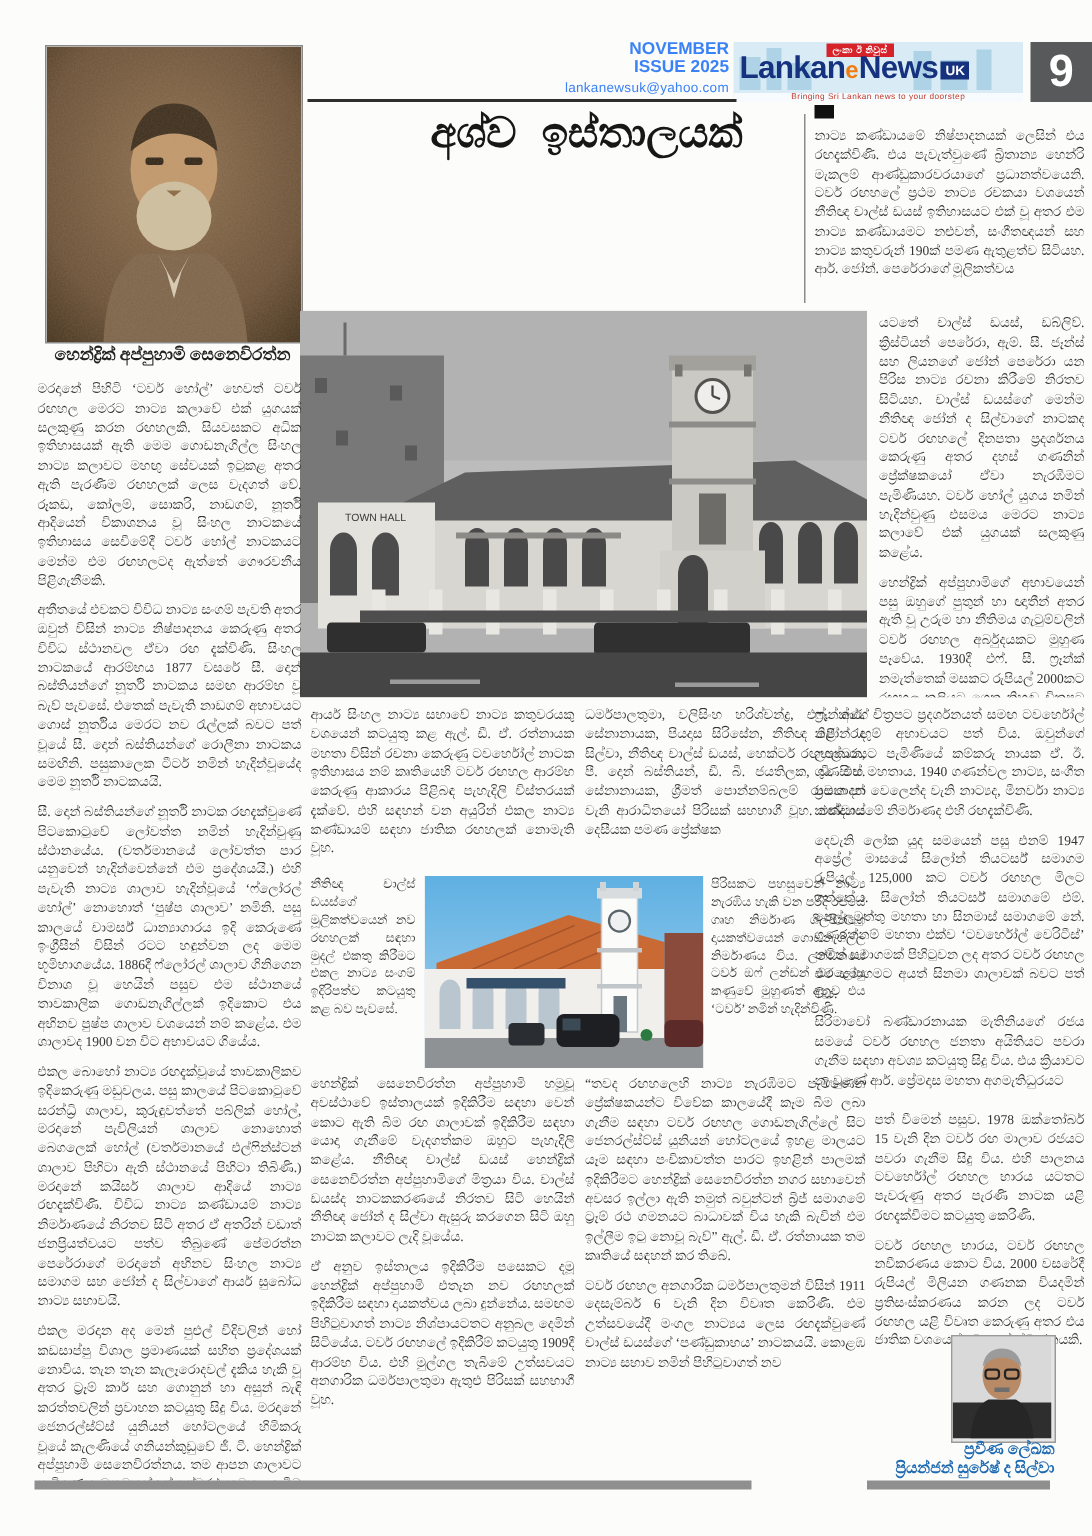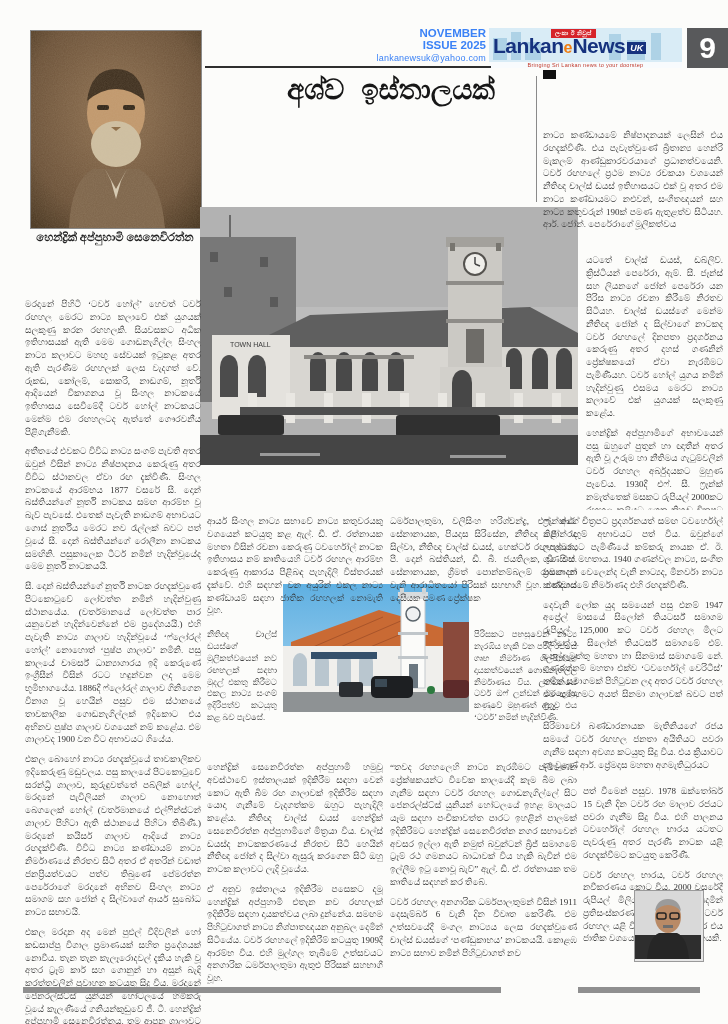--- a/index.html
+++ b/index.html
@@ -15,21 +15,21 @@
   .hdr-rule{left:205px;top:66px;width:286px;height:2px;background:#2e2e2e;}
   .hdr-tick{left:543px;top:70px;width:13px;height:9px;background:#101010;}
 
   .logo-box{left:489px;top:28px;width:193px;height:40px;background:#d9ecf6;overflow:hidden;
             font-family:"Liberation Sans",sans-serif;}
   .skyline span{position:absolute;bottom:8px;background:#aed2e6;}
   .logo-word{position:absolute;left:4px;top:6px;white-space:nowrap;}
   .logo-word .w{font-size:21px;font-weight:800;color:#16327e;letter-spacing:-0.5px;}
   .logo-word .e{font-size:16px;font-weight:800;color:#ef7d12;}
   .logo-word .uk{display:inline-block;background:#16327e;color:#fff;font-size:9px;font-weight:700;
-                 padding:1px 3px;margin-left:2px;vertical-align:2px;font-style:italic;}
+                 padding:1px 3px;margin-left:2px;vertical-align:2px;}
   .logo-chip{position:absolute;left:62px;top:1px;background:#d6232a;color:#fff;
              font-size:6px;font-weight:700;padding:1px 4px;letter-spacing:.4px;}
   .logo-tag{position:absolute;left:0;bottom:0;width:100%;text-align:center;background:#ffffffcc;
             font-size:5.5px;color:#c0392b;letter-spacing:.3px;}
   .pagenum-box{left:687px;top:28px;width:41px;height:40px;background:#58595b;color:#fff;
                font-family:"Liberation Sans",sans-serif;font-size:30px;font-weight:700;
                display:flex;align-items:center;justify-content:center;}
 
   
   .headline{left:202px;top:74px;width:378px;text-align:center;
@@ -44,21 +44,21 @@
   .portrait-cap{left:22px;top:231px;width:186px;text-align:center;font-weight:700;
                 font-size:11.5px;color:#222;}
   .mainphoto-frame{left:200px;top:207px;width:378px;height:258px;overflow:hidden;}
   .colorphoto-frame{left:283px;top:584px;width:186px;height:128px;overflow:hidden;}
   .author-frame{left:634px;top:890px;width:68px;height:70px;border:1px solid #9a9a9a;
                 background:#e6e6e6;overflow:hidden;z-index:3;}
   .author-cap{left:543px;top:961px;width:160px;text-align:right;color:#1e6ab2;
               font-weight:700;font-size:10.5px;line-height:1.22;z-index:3;}
 
   
-  .bodytext{font-size:9px;line-height:1.42;text-align:justify;overflow:hidden;color:#333;margin-top:45px;}
+  .bodytext{font-size:9px;line-height:1.42;text-align:justify;overflow:hidden;color:#333;}
   .bodytext p{margin:0 0 7px 0;}
   .strip{font-size:8.5px;line-height:1.4;}
 
   .footer-bar{height:6px;background:#8f8f8f;top:987px;}
 </style>
 </head>
 <body>
 
 <div class="page">
 
@@ -228,38 +228,42 @@
       <rect width="66" height="68" fill="#d9d9d9"></rect>
       <rect x="0" y="44" width="66" height="24" fill="#2e2e2e"></rect>
       <path d="M12 68 Q14 46 24 42 L42 42 Q52 46 54 68 Z" fill="#262626"></path>
       <ellipse cx="33" cy="26" rx="13" ry="16" fill="#b98a66"></ellipse>
       <path d="M20 20 Q22 8 33 8 Q44 8 46 20 Q40 14 33 14 Q26 14 20 20Z" fill="#9b9b9b"></path>
       <rect x="22" y="22" width="9" height="6" rx="2" fill="none" stroke="#222" stroke-width="1.5"></rect>
       <rect x="35" y="22" width="9" height="6" rx="2" fill="none" stroke="#222" stroke-width="1.5"></rect>
       <rect x="28" y="34" width="10" height="3" fill="#6e6e6e"></rect>
     </svg>
   </div>
+  <div class="abs author-cap">
+    <div>ප්‍රවීණ ලේඛක</div>
+    <div>ප්‍රියන්ජන් සුරේෂ් ද සිල්වා</div>
+  </div>
 
   <div class="abs bodytext" style="left:25px;top:253px;width:176px;height:736px;">
     <p>මරදානේ පිහිටි ‘ටවර් හෝල්’ හෙවත් ටවර් රඟහල මෙරට නාට්‍ය කලාවේ එක් යුගයක් සලකුණු කරන රඟහලකි. සියවසකට අධික ඉතිහාසයක් ඇති මෙම ගොඩනැගිල්ල සිංහල නාට්‍ය කලාවට මහඟු සේවයක් ඉටුකළ අතර ඇති පැරණිම රඟහලක් ලෙස වැදගත් වේ. රූකඩ, කෝලම්, සොකරි, නාඩගම්, නූර්ති ආදියෙන් විකාශනය වූ සිංහල නාටකයේ ඉතිහාසය සෙවීමේදී ටවර් හෝල් නාටකයට මෙන්ම එම රඟහලටද ඇත්තේ ගෞරවනීය පිළිගැනීමකි.</p>
     <p>අතීතයේ එවකට විවිධ නාට්‍ය සංගම් පැවති අතර ඔවුන් විසින් නාට්‍ය නිෂ්පාදනය කෙරුණු අතර විවිධ ස්ථානවල ඒවා රඟ දැක්විණි. සිංහල නාටකයේ ආරම්භය 1877 වසරේ සී. දොන් බස්තියන්ගේ නූර්ති නාටකය සමඟ ආරම්භ වූ බැව් පැවසේ. එතෙක් පැවැති නාඩගම් අභාවයට ගොස් නූර්තිය මෙරට නව රැල්ලක් බවට පත් වූයේ සී. දොන් බස්තියන්ගේ රොලීනා නාටකය සමඟිනි. පසුකාලෙක ටීටර් නමින් හැදින්වූයේද මෙම නූර්ති නාටකයයි.</p>
     <p>සී. දොන් බස්තියන්ගේ නූර්ති නාටක රඟදැක්වුණේ පිටකොටුවේ ලෝවත්ත නමින් හැදින්වුණු ස්ථානයේය. (වර්තමානයේ ලෝවත්ත පාර යනුවෙන් හැදින්වෙන්නේ එම ප්‍රදේශයයි.) එහි පැවැති නාට්‍ය ශාලාව හැදින්වූයේ ‘ෆ්ලෝරල් හෝල්’ නොහොත් ‘පුෂ්ප ශාලාව’ නමිනි. පසු කාලයේ චාමර්ස් ධාන්‍යාගාරය ඉදි කෙරුණේ ඉංග්‍රීසීන් විසින් රටට හඳුන්වන ලද මෙම භූමිභාගයේය. 1886දී ෆ්ලෝරල් ශාලාව ගිනිගෙන විනාශ වූ හෙයින් පසුව එම ස්ථානයේ තාවකාලික ගොඩනැගිල්ලක් ඉදිකොට එය අභිනව පුෂ්ප ශාලාව වශයෙන් නම් කළේය. එම ශාලාවද 1900 වන විට අභාවයට ගියේය.</p>
     <p>එකල බොහෝ නාට්‍ය රඟදැක්වූයේ තාවකාලිකව ඉදිකෙරුණු මඩුවලය. පසු කාලයේ පිටකොටුවේ සරන්ධ්‍රි ශාලාව, කුරුඳුවත්තේ පබ්ලික් හෝල්, මරදානේ පැවිලියන් ශාලාව නොහොත් බෙගලෙක් හෝල් (වර්තමානයේ එල්ෆින්ස්ටන් ශාලාව පිහිටා ඇති ස්ථානයේ පිහිටා තිබිණි.) මරදානේ කයිසර් ශාලාව ආදියේ නාට්‍ය රඟදැක්විණි. විවිධ නාට්‍ය කණ්ඩායම් නාට්‍ය නිර්මාණයේ නිරතව සිටි අතර ඒ අතරින් වඩාත් ජනප්‍රියත්වයට පත්ව තිබුණේ පේමරත්න පෙරේරාගේ මරදානේ අභිනව සිංහල නාට්‍ය සමාගම සහ ජෝන් ද සිල්වාගේ ආර්ය සුබෝධ නාට්‍ය සභාවයි.</p>
     <p>එකල මරදාන අද මෙන් පුළුල් වීදිවලින් හෝ කඩසාප්පු විශාල ප්‍රමාණයක් සහිත ප්‍රදේශයක් නොවීය. තැන තැන කැලෑරොදවල් දැකිය හැකි වූ අතර ට්‍රෑම් කාර් සහ ගොනුන් හා අසුන් බැඳි කරත්තවලින් ප්‍රවාහන කටයුතු සිදු විය. මරදානේ ජෙනරල්ස්ට්ස් යුනියන් හෝටලයේ හිමිකරු වූයේ කැලණියේ ගනියන්කුඩුවේ ජී. ටී. හෙන්ද්‍රික් අප්පුහාමි සෙනෙවිරත්නය. තම ආපන ශාලාවට පැමිණෙන ධනවතුන්ගේ අශ්වරථ නවතා තැබීම සඳහා ඉස්තාලයක් තැනීම පිණිස ඔහු මරදානේ පංචිකාවත්ත පාර හා ශිවම්පිටි මාවත අතර කිලී වල් බිහිවූ කුඩා ඉඩමක් මිලට ගෙන තිබිණි.</p>
   </div>
 
   <div class="abs bodytext" style="left:207px;top:470px;width:176px;height:110px;">
     <p>ආර්ය සිංහල නාට්‍ය සභාවේ නාට්‍ය කතුවරයකු වශයෙන් කටයුතු කළ ඇල්. ඩී. ඒ. රත්නායක මහතා විසින් රචනා කෙරුණු ටවර්හෝල් නාටක ඉතිහාසය නම් කෘතියෙහි ටවර් රඟහල ආරම්භ කෙරුණු ආකාරය පිළිබඳ පැහැදිලි විස්තරයක් දැක්වේ. එහි සඳහන් වන අයුරින් එකල නාට්‍ය කණ්ඩායම් සඳහා ජාතික රඟහලක් නොමැති වූහ.</p>
   </div>
   <div class="abs bodytext strip" style="left:207px;top:584px;width:70px;height:128px;">
     <p>නීතිඥ චාල්ස් ඩයස්ගේ මූලිකත්වයෙන් නව රඟහලක් සඳහා මුදල් එකතු කිරීමට එකල නාට්‍ය සංගම් ඉදිරිපත්ව කටයුතු කළ බව පැවසේ.</p>
   </div>
   <div class="abs bodytext" style="left:207px;top:716px;width:176px;height:272px;">
     <p>හෙන්ද්‍රික් සෙනෙවිරත්න අප්පුහාමි හමුවූ අවස්ථාවේ ඉස්තාලයක් ඉදිකිරීම සඳහා වෙන් කොට ඇති බිම රඟ ශාලාවක් ඉදිකිරීම සඳහා යොදා ගැනීමේ වැදගත්කම ඔහුට පැහැදිලි කළේය. නීතිඥ චාල්ස් ඩයස් හෙන්ද්‍රික් සෙනෙවිරත්න අප්පුහාමිගේ මිත්‍රයා විය. චාල්ස් ඩයස්ද නාටකකරණයේ නිරතව සිටි හෙයින් නීතිඥ ජෝන් ද සිල්වා ඇසුරු කරගෙන සිටි ඔහු නාටක කලාවට ලැදි වූයේය.</p>
-    <p>ඒ අනුව ඉස්තාලය ඉදිකිරීම පසෙකට දමූ හෙන්ද්‍රික් අප්පුහාමි එතැන නව රඟහලක් ඉදිකිරීම සඳහා දායකත්වය ලබා දුන්නේය. සමඟම පිහිටුවාගත් නාට්‍ය නිශ්පාතඥයන අනුබල දෙමින් සිටියේය. ටවර් රඟහලේ ඉදිකිරීම් කටයුතු 1909දී ආරම්භ විය. එහි මුල්ගල තැබීමේ උත්සවයට අනගාරික ධර්මපාලතුමා ඇතුළු පිරිසක් සහභාගී වූහ.</p>
+    <p>ඒ අනුව ඉස්තාලය ඉදිකිරීම පසෙකට දමූ හෙන්ද්‍රික් අප්පුහාමි එතැන නව රඟහලක් ඉදිකිරීම සඳහා දායකත්වය ලබා දුන්නේය. සමඟම පිහිටුවාගත් නාට්‍ය නිශ්පායටතට අනුබල දෙමින් සිටියේය. ටවර් රඟහලේ ඉදිකිරීම් කටයුතු 1909දී ආරම්භ විය. එහි මුල්ගල තැබීමේ උත්සවයට අනගාරික ධර්මපාලතුමා ඇතුළු පිරිසක් සහභාගී වූහ.</p>
   </div>
 
   <div class="abs bodytext" style="left:390px;top:470px;width:187px;height:110px;">
     <p>ධර්මපාලතුමා, වලිසිංහ හරිශ්චන්ද්‍ර, එෆ්. ආර්. සේනානායක, පියදාස සිරිසේන, නීතිඥ ජෝන් ද සිල්වා, නීතිඥ චාල්ස් ඩයස්, හෙක්ටර් රඟහල්ධන, පී. දොන් බස්තියන්, ඩී. බී. ජයතිලක, ඩී. එස්. සේනානායක, ශ්‍රීමත් පොන්නම්බලම් රාමනාදන් වැනි ආරාධිතයෝ පිරිසක් සහභාගී වූහ. එක්දහස් දෙසීයක පමණ ප්‍රේක්ෂක</p>
   </div>
   <div class="abs bodytext strip" style="left:474px;top:584px;width:103px;height:128px;">
     <p>පිරිසකට පහසුවෙන් නාට්‍ය නැරඹිය හැකි වන පරිදි රජයේ ගෘහ නිර්මාණ ශිල්පීන්ගේ දායකත්වයෙන් ගොඩනැගිල්ල නිර්මාණය විය. ලන්ඩනයේ ටවර් ඔෆ් ලන්ඩන් ඔරලෝසු කණුවේ මුහුණත් අනුව එය ‘ටවර්’ නමින් හැදින්විණි.</p>
   </div>
   <div class="abs bodytext" style="left:390px;top:716px;width:187px;height:272px;">
     <p>“තවද රඟහලෙහි නාට්‍ය නැරඹීමට පැමිණෙන ප්‍රේක්ෂකයන්ට විවේක කාලයේදී කෑම බීම ලබා ගැනීම සඳහා ටවර් රඟහල ගොඩනැගිල්ලේ සිට ජෙනරල්ස්ට්ස් යුනියන් හෝටලයේ ඉහළ මාලයට යෑම සඳහා පංචිකාවත්ත පාරට ඉහළින් පාලමක් ඉදිකිරීමට හෙන්ද්‍රික් සෙනෙවිරත්න නගර සභාවෙන් අවසර ඉල්ලා ඇති නමුත් බවුන්ටන් බ්‍රිජ් සමාගමේ ට්‍රෑම් රථ ගමනයට බාධාවක් විය හැකි බැවින් එම ඉල්ලීම ඉටු නොවූ බැව්” ඇල්. ඩී. ඒ. රත්නායක තම කෘතියේ සඳහන් කර තිබේ.</p>

